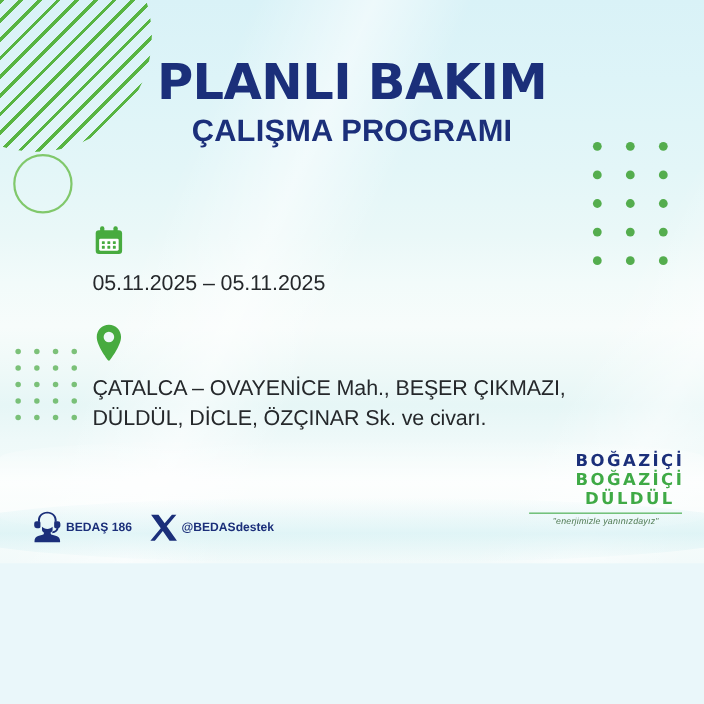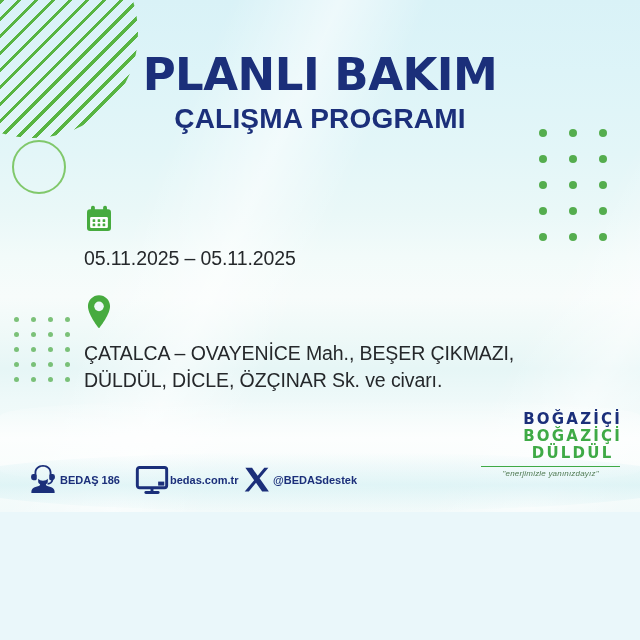--- a/index.html
+++ b/index.html
@@ -356,31 +356,20 @@
             <g fill="#1b2f7a">
               <path d="M12 2.2c-3.5 0-6 2.3-6 5.4v1.1h1.3V7.6c0-2.5 2-4.2 4.7-4.2s4.7 1.7 4.7 4.2v1.1H18V7.6c0-3.1-2.5-5.4-6-5.4z"></path>
               <path d="M5.2 8.4h1.5a.9.9 0 0 1 .9.9v2.6a.9.9 0 0 1-.9.9H5.2a1.6 1.6 0 0 1-1.6-1.6v-1.2a1.6 1.6 0 0 1 1.6-1.6zM18.8 8.4h-1.5a.9.9 0 0 0-.9.9v2.6a.9.9 0 0 0 .9.9h.6c-.25 1.1-1.2 1.9-2.7 2.1v1.2c2.3-.25 3.8-1.6 4.1-3.4a1.6 1.6 0 0 0 1.1-1.5v-1.2a1.6 1.6 0 0 0-1.6-1.6z"></path>
               <path d="M12 13.3c-1.4 0-2.7-.6-3.4-1.4v1.9c0 .9.6 1.6 1.4 1.9l-.5 1.1-3.4 1.1c-1.4.45-2.3 1.7-2.3 3.1v.9h16.4v-.9c0-1.4-.9-2.65-2.3-3.1l-3.4-1.1-.5-1.1c.8-.3 1.4-1 1.4-1.9v-1.9c-.7.8-2 1.4-3.4 1.4z"></path>
             </g>
           </svg>
         </span>
         <span class="c-label">BEDAŞ 186</span>
       </div>
 
-      <div class="contact">
-        <span class="c-icon">
-          <svg width="36" height="32" viewBox="0 0 26 24" aria-hidden="true">
-            <rect x="2" y="2.6" width="22" height="15.2" rx="1.6" fill="none" stroke="#1b2f7a" stroke-width="2.2"></rect>
-            <path d="M8.4 21.4h9.2" stroke="#1b2f7a" stroke-width="2.2" stroke-linecap="round"></path>
-            <path d="M13 17.8v3.6" stroke="#1b2f7a" stroke-width="2.2"></path>
-            <rect x="17.6" y="13.2" width="4.6" height="3" fill="#1b2f7a"></rect>
-          </svg>
-        </span>
-        <span class="c-label">bedas.com.tr</span>
-      </div>
 
       <div class="contact">
         <span class="c-icon">
           <svg width="31" height="31" viewBox="0 0 24 24" aria-hidden="true">
             <path d="M2.6 2.2h5.2l4.35 6.15 5.1-6.15h3.15l-6.8 8.15 7.2 10.2h-5.2l-4.75-6.75-5.6 6.75H2.1l7.3-8.8z" fill="#1b2f7a"></path>
           </svg>
         </span>
         <span class="c-label">@BEDASdestek</span>
       </div>
 

